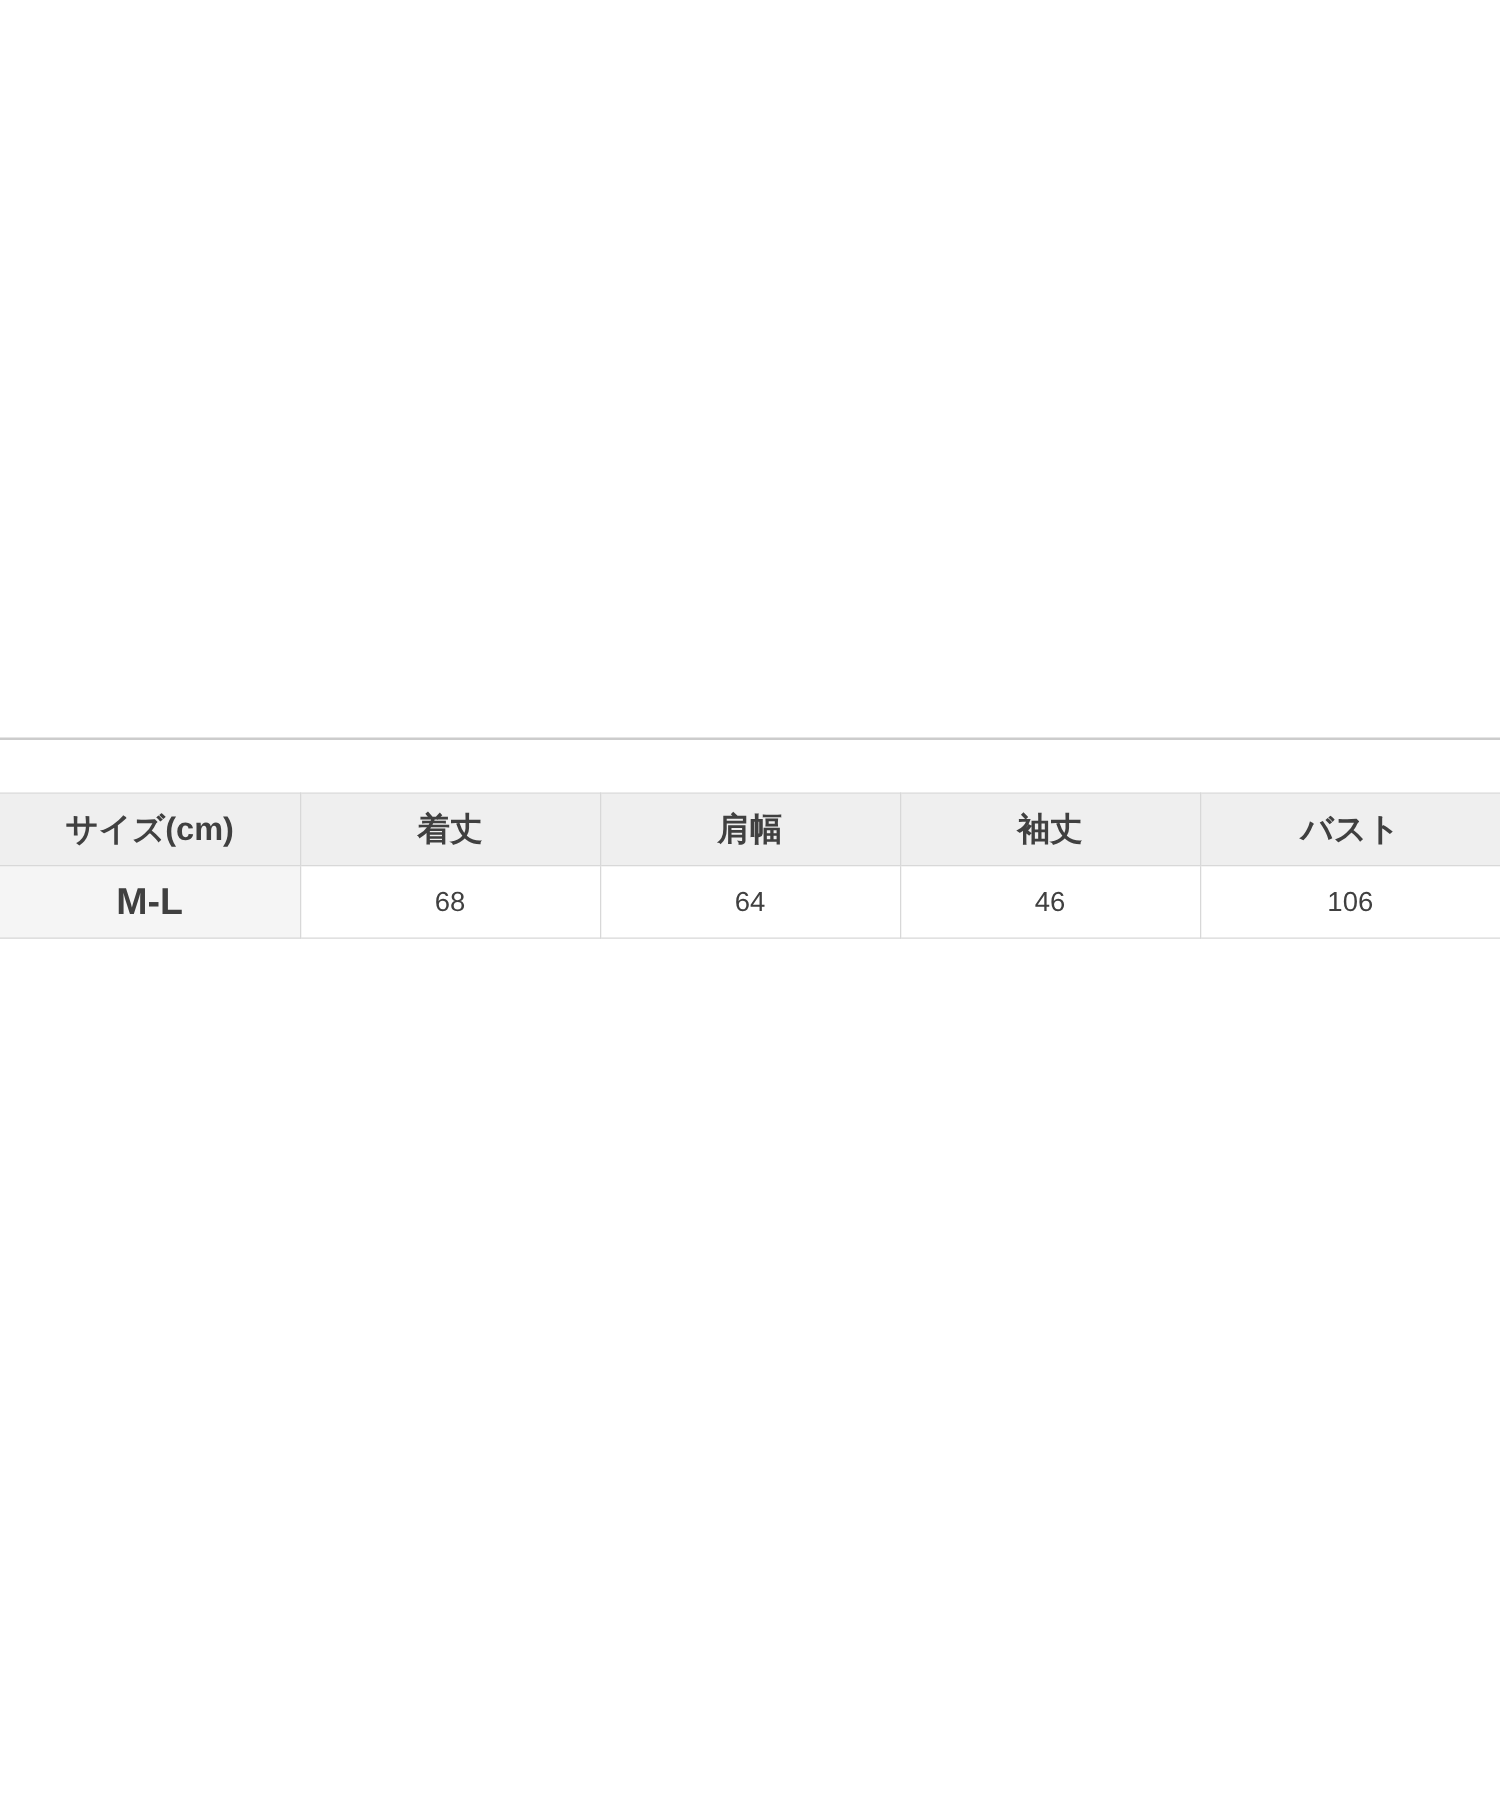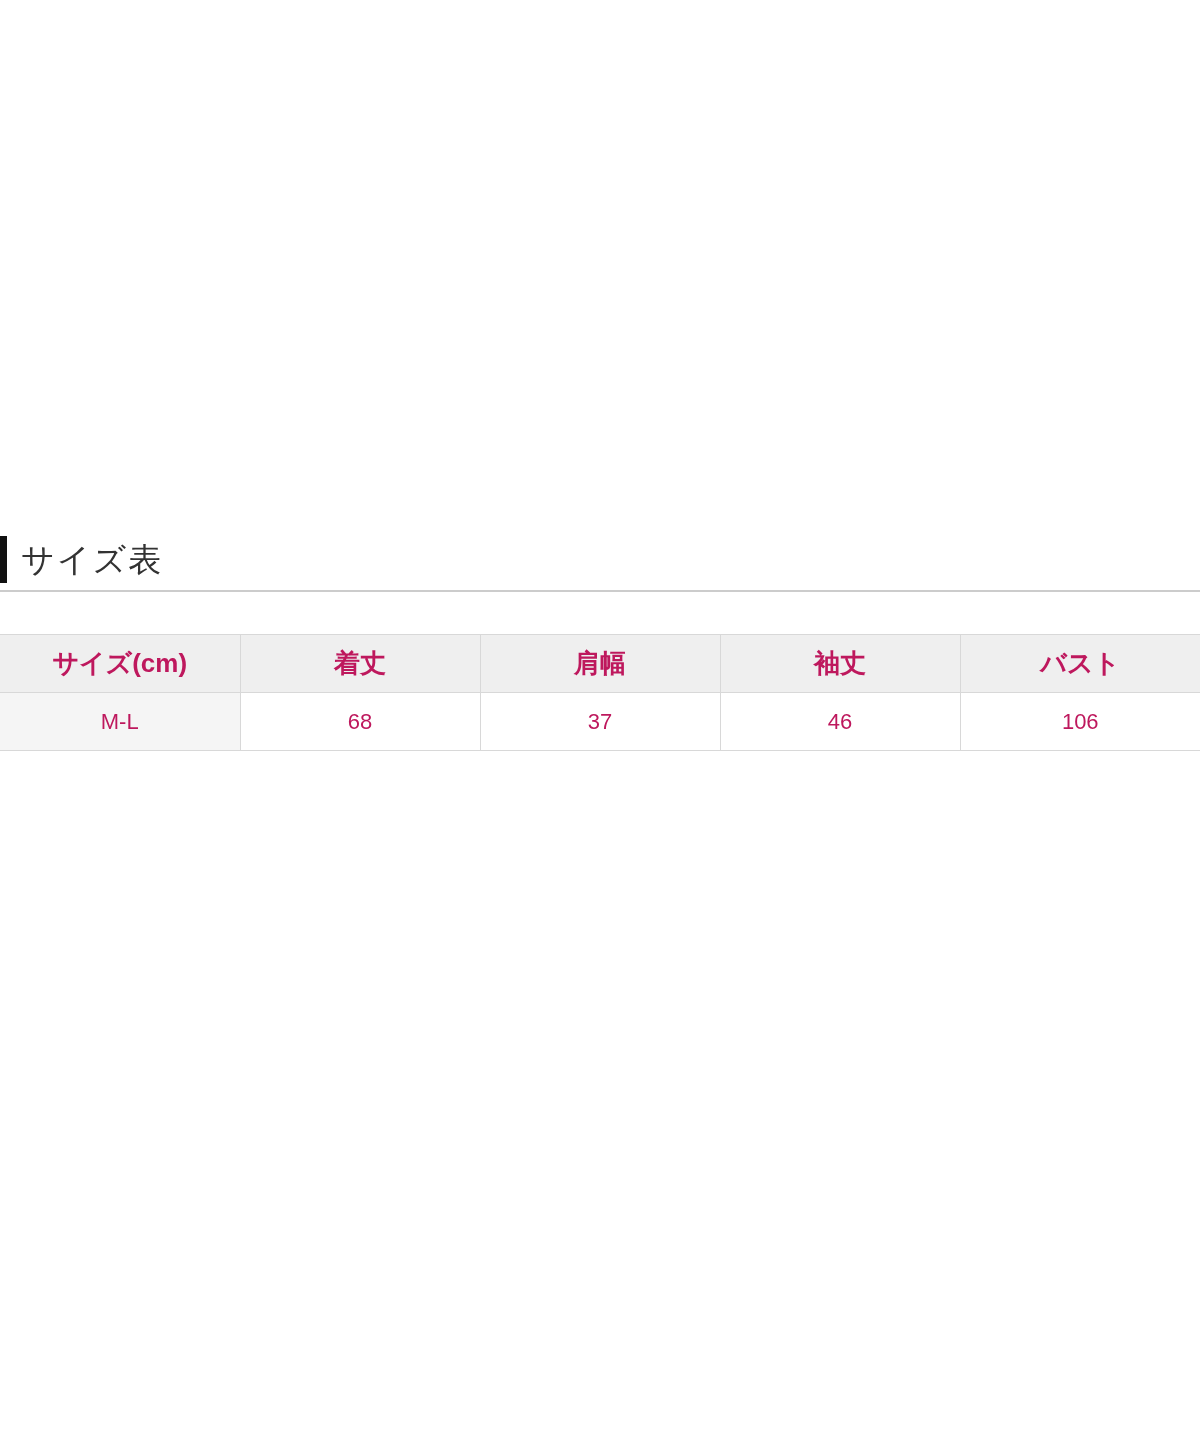--- a/index.html
+++ b/index.html
@@ -61,68 +61,64 @@
     border-collapse: collapse;
     table-layout: fixed;
   }
   .size-table th,
   .size-table td {
     height: 58px;
     padding: 0;
     text-align: center;
     vertical-align: middle;
     border: 1px solid #d8d8d8;
-    color: #be185d;
+    color: #404040;
   }
   
   .size-table tr > *:first-child { border-left: none; }
   .size-table tr > *:last-child  { border-right: none; }
 
   .size-table thead th {
     background: #efefef;
     font-size: 26px;
     font-weight: bold;
   }
   .size-table tbody th {
     background: #f5f5f5;
-    font-size: 22px;
-    font-weight: normal;
+    font-size: 30px;
+    font-weight: bold;
   }
   .size-table tbody td {
     background: #ffffff;
     font-size: 22px;
     font-weight: normal;
   }
 </style>
 </head>
 <body>
 
 <div class="page">
 
-  <div class="section-header">
-    <span class="accent-bar"></span>
-    <h2 class="section-title">サイズ表</h2>
-  </div>
 
   <div class="title-divider"></div>
 
   <table class="size-table">
     <thead>
       <tr>
         <th>サイズ(cm)</th>
         <th>着丈</th>
         <th>肩幅</th>
         <th>袖丈</th>
         <th>バスト</th>
       </tr>
     </thead>
     <tbody>
       <tr>
         <th>M-L</th>
         <td>68</td>
-        <td>37</td>
+        <td>64</td>
         <td>46</td>
         <td>106</td>
       </tr>
     </tbody>
   </table>
 
 </div>
 
 </body></html>

